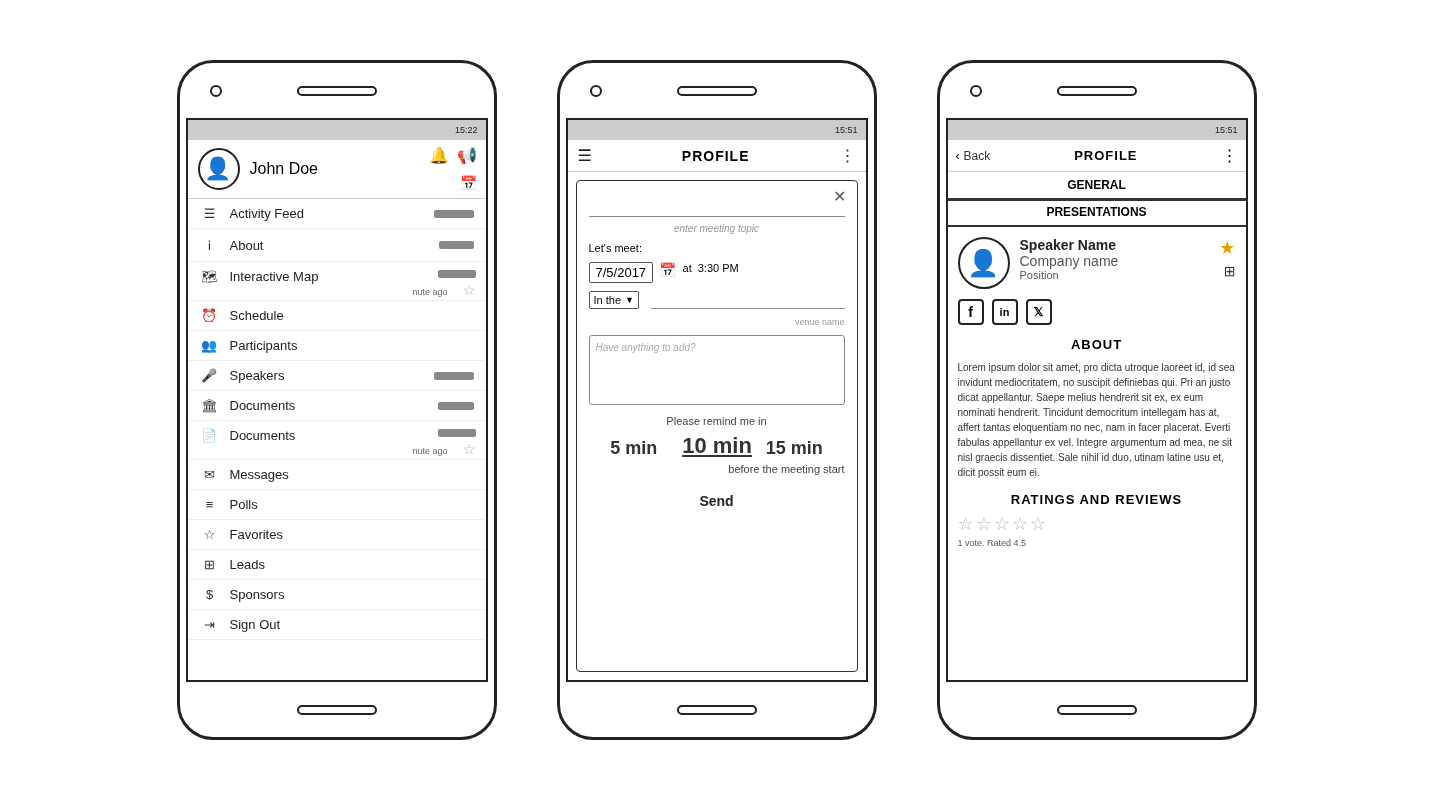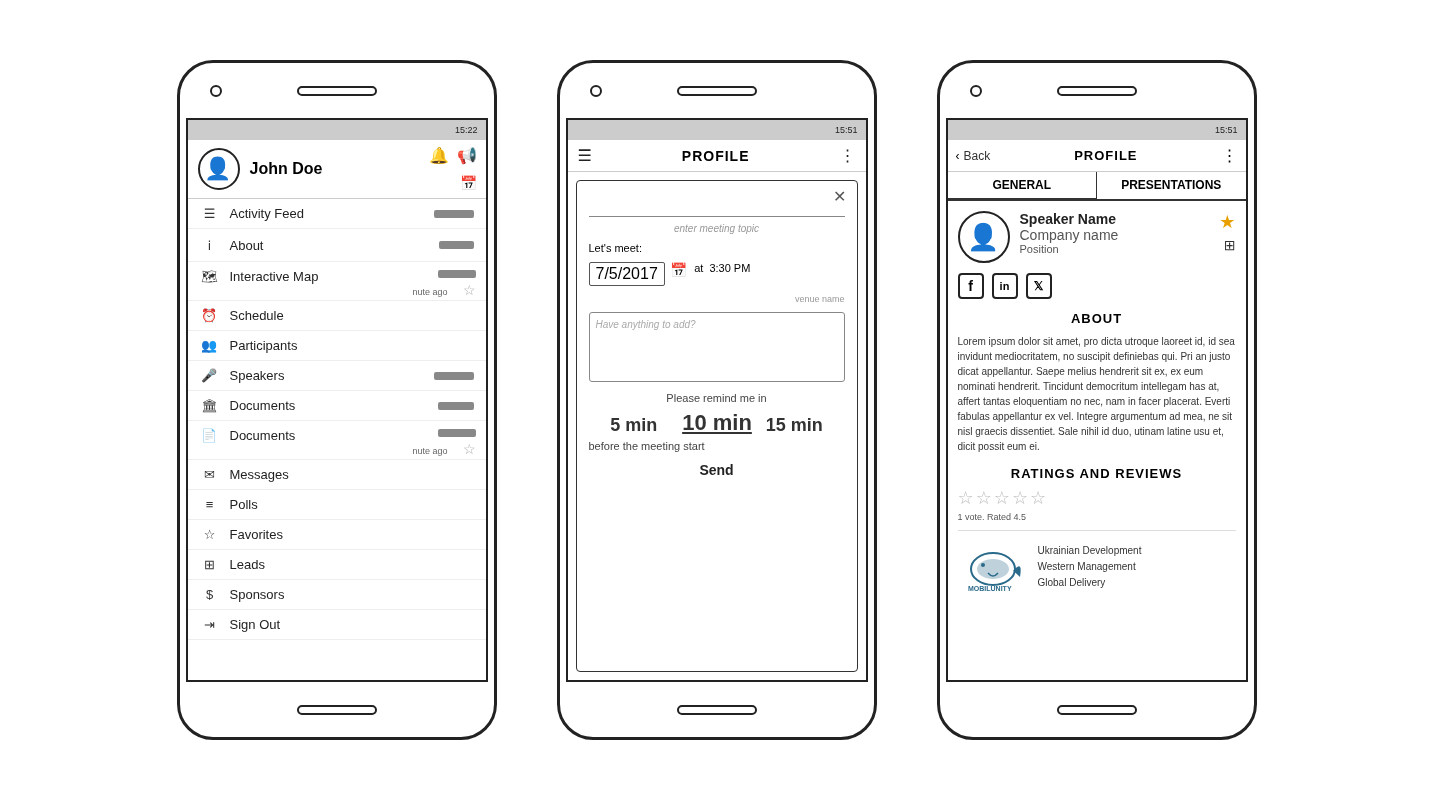--- a/index.html
+++ b/index.html
@@ -117,21 +117,21 @@
       align-items: center;
       justify-content: center;
       flex-shrink: 0;
     }
     .avatar-icon {
       font-size: 22px;
       color: #222;
     }
     .user-name {
       font-size: 16px;
-      font-weight: bold;
+      font-weight: normal;
       margin-left: 10px;
       flex: 1;
     }
     .header-icons {
       display: flex;
       gap: 8px;
       position: absolute;
       top: 6px;
       right: 8px;
     }
@@ -237,21 +237,21 @@
     }
     .modal-row {
       display: flex;
       gap: 6px;
       margin-bottom: 8px;
       font-size: 11px;
     }
     .modal-date-box {
       border: 1px solid #555;
       padding: 2px 6px;
-      font-size: 16px;
+      font-size: 13px;
       border-radius: 2px;
     }
     .modal-cal-icon { font-size: 14px; }
     .modal-time { font-size: 11px; }
     .modal-select-box {
       display: flex;
       align-items: center;
       border: 1px solid #555;
       border-radius: 2px;
       padding: 2px 4px;
@@ -298,23 +298,23 @@
       text-align: center;
     }
     .modal-time-opt.active {
       font-size: 22px;
       font-weight: 900;
       text-decoration: underline;
       margin-left: 11px;
     }
     .modal-before-text {
       font-size: 11px;
-      text-align: left;
+      text-align: right;
       color: #444;
-      margin-bottom: 10px;
+      margin-bottom: 18px;
     }
     .modal-send-btn {
       text-align: center;
       font-size: 14px;
       font-weight: bold;
       color: #222;
       cursor: pointer;
     }
 
     
@@ -329,20 +329,21 @@
     }
     .back-chevron { font-size: 12px; }
     .back-label { font-size: 12px; color: #333; cursor: pointer; }
     .appbar-title { flex: 1; text-align: center; font-size: 13px; font-weight: bold; letter-spacing: 1px; }
     .appbar-more { font-size: 16px; cursor: pointer; }
 
     .profile-tabs {
       display: flex;
       border-bottom: 2px solid #333;
       flex-shrink: 0;
+      flex-direction: column;
     }
     .profile-tab {
       flex: 1;
       text-align: center;
       padding: 6px 4px;
       font-size: 12px;
       font-weight: bold;
       cursor: pointer;
     }
     .profile-tab.active {
@@ -606,20 +607,27 @@
           <div class="modal-placeholder">enter meeting topic</div>
           <div class="modal-row">
             <span>Let's meet:</span>
           </div>
           <div class="modal-row">
             <div class="modal-date-box">7/5/2017</div>
             <span class="modal-cal-icon">📅</span>
             <span>at</span>
             <span class="modal-time">3:30 PM</span>
           </div>
+          <div class="modal-row">
+            <div class="modal-select-box">
+              <span>In the</span>
+              <span style="margin-left:4px;font-size:9px;">▼</span>
+            </div>
+            <div class="modal-venue-line"></div>
+          </div>
           <div class="modal-venue-placeholder">venue name</div>
           <div class="modal-textarea-box">Have anything to add?</div>
           <div class="modal-remind-label">Please remind me in</div>
           <div class="modal-time-options">
             <div class="modal-time-opt">5 min</div>
             <div class="modal-time-opt active">10 min</div>
             <div class="modal-time-opt">15 min</div>
           </div>
           <div class="modal-before-text">before the meeting start</div>
           <div class="modal-send-btn">Send</div>
@@ -675,38 +683,20 @@
         <div class="about-text">Lorem ipsum dolor sit amet, pro dicta utroque laoreet id, id sea invidunt mediocritatem, no suscipit definiebas qui. Pri an justo dicat appellantur. Saepe melius hendrerit sit ex, ex eum nominati hendrerit. Tincidunt democritum intellegam has at, affert tantas eloquentiam no nec, nam in facer placerat. Everti fabulas appellantur ex vel. Integre argumentum ad mea, ne sit nisl graecis dissentiet. Sale nihil id duo, utinam latine usu et, dicit possit eum ei.</div>
         <div class="ratings-title">RATINGS AND REVIEWS</div>
         <div class="stars-row">
           <span class="star">☆</span>
           <span class="star">☆</span>
           <span class="star">☆</span>
           <span class="star">☆</span>
           <span class="star">☆</span>
         </div>
         <div class="vote-text">1 vote. Rated 4.5</div>
-        <div class="branding-row">
-          <div class="brand-logo">
-            
-            <svg width="70" height="55" viewBox="0 0 70 55">
-              <ellipse cx="35" cy="30" rx="22" ry="16" fill="none" stroke="#2a6a8a" stroke-width="2"></ellipse>
-              <ellipse cx="35" cy="30" rx="16" ry="10" fill="#2a6a8a" opacity="0.3"></ellipse>
-              <path d="M55,32 Q65,20 62,38 Q58,34 55,32Z" fill="#2a6a8a"></path>
-              <circle cx="25" cy="26" r="2" fill="#2a6a8a"></circle>
-              <path d="M30,34 Q35,40 40,34" fill="none" stroke="#2a6a8a" stroke-width="1.5"></path>
-              <text x="10" y="52" font-size="7" fill="#2a6a8a" font-family="Arial" font-weight="bold">MOBILUNITY</text>
-            </svg>
-          </div>
-          <div class="brand-text">
-            <div>Ukrainian Development</div>
-            <div>Western Management</div>
-            <div>Global Delivery</div>
-          </div>
-        </div>
       </div>
     </div>
     <div class="phone-bottom">
       <div class="phone-home-btn"></div>
     </div>
   </div>
 
 </div>
 
 </body></html>

